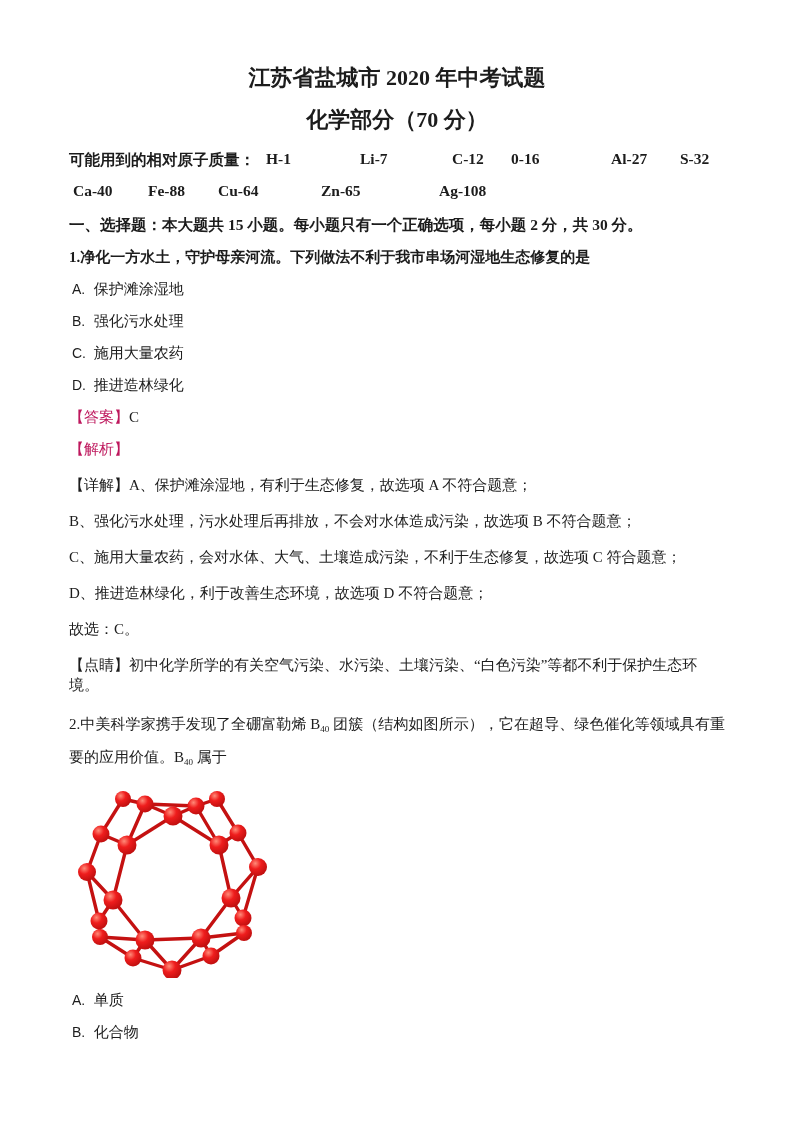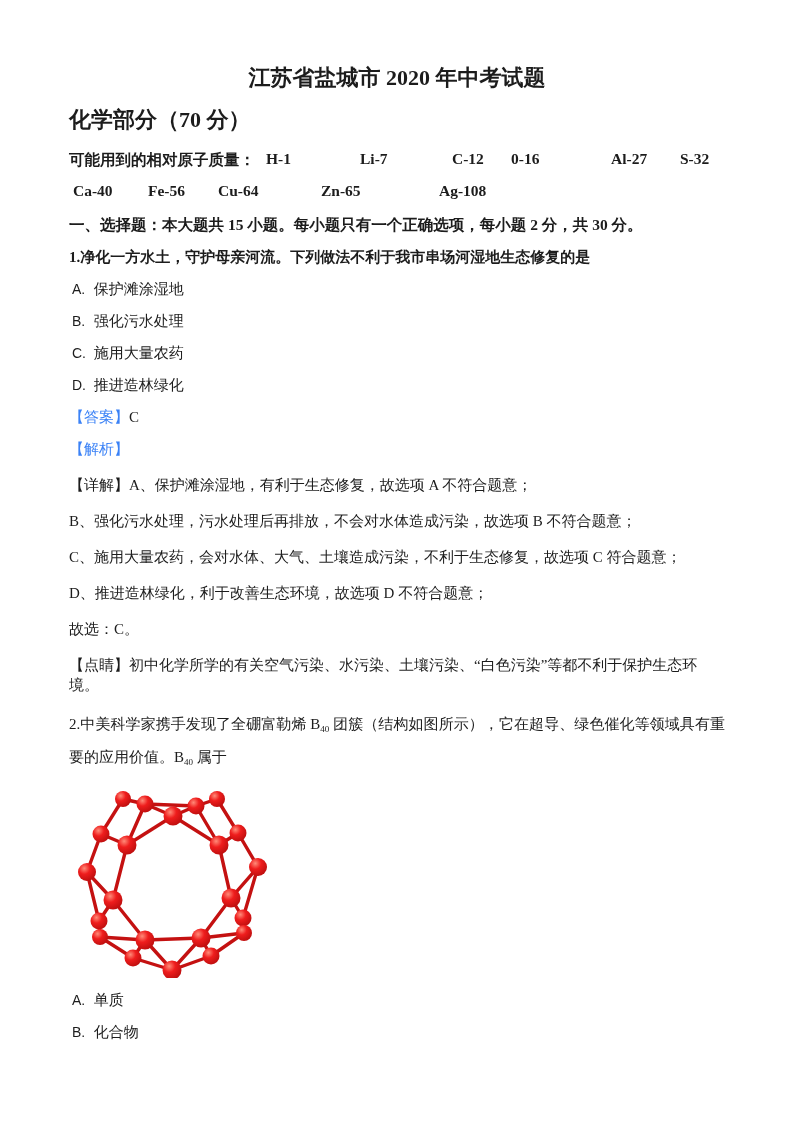--- a/index.html
+++ b/index.html
@@ -5,30 +5,30 @@
   html,body{margin:0;padding:0;background:#ffffff;}
   body{
     width:793px;height:1122px;
     font-family:"Liberation Serif","DejaVu Serif",serif;
     color:#1c1c1c;
     -webkit-font-smoothing:antialiased;
     overflow:hidden;
   }
   .page{box-sizing:border-box;width:793px;height:912px;padding:64px 68px 0 69px;}
   .title{font-size:22px;font-weight:bold;text-align:center;line-height:28px;margin:0 0 14px 0;}
-  .subtitle{font-size:22px;font-weight:bold;line-height:28px;margin:0 0 16px 0;}
+  .subtitle{font-size:22px;font-weight:bold;text-align:center;line-height:28px;margin:0 0 16px 0;}
   .para{font-size:15px;line-height:20px;margin:16px 0 13px 0;}
   .mass-row{position:relative;height:20px;font-weight:bold;font-size:15.5px;margin:0 0 12px 0;}
   .mass-row span{position:absolute;top:0;white-space:nowrap;}
   .section-head{font-size:15.5px;font-weight:bold;line-height:21px;margin:0 0 12px 0;}
   .stem{font-size:15px;line-height:20px;margin:0 0 12px 0;font-weight:bold;}
   .stem-wide{font-size:15px;line-height:33px;margin:0 0 4px 0;text-align:justify;}
   .option{font-size:15px;line-height:20px;margin:0 0 12px 3px;}
   .option .letter{display:inline-block;min-width:18px;font-family:"Liberation Sans","DejaVu Sans",sans-serif;font-size:14px;}
-  .blue{color:#3b82f6;}
+  .blue{color:#be185d;}
   .ansline{font-size:15px;line-height:20px;margin:0 0 12px 0;}
   sub.fsub{font-size:9px;vertical-align:-3px;line-height:0;}
   .molecule{display:block;margin:6px 0 12px 2px;}
   .q2opts .option{margin-bottom:12px;}
 </style>
 </head>
 <body>
 
 <div class="page">
 
@@ -39,21 +39,21 @@
     <span style="left:0">可能用到的相对原子质量：</span>
     <span style="left:197px">H-1</span>
     <span style="left:291px">Li-7</span>
     <span style="left:383px">C-12</span>
     <span style="left:442px">0-16</span>
     <span style="left:542px">Al-27</span>
     <span style="left:611px">S-32</span>
   </div>
   <div class="mass-row">
     <span style="left:4px">Ca-40</span>
-    <span style="left:79px">Fe-56</span>
+    <span style="left:79px">Fe-88</span>
     <span style="left:149px">Cu-64</span>
     <span style="left:252px">Zn-65</span>
     <span style="left:370px">Ag-108</span>
   </div>
 
   <div class="section-head">一、选择题：本大题共 15 小题。每小题只有一个正确选项，每小题 2 分，共 30 分。</div>
 
   <div class="stem">1.净化一方水土，守护母亲河流。下列做法不利于我市串场河湿地生态修复的是</div>
 
   <div class="option">

